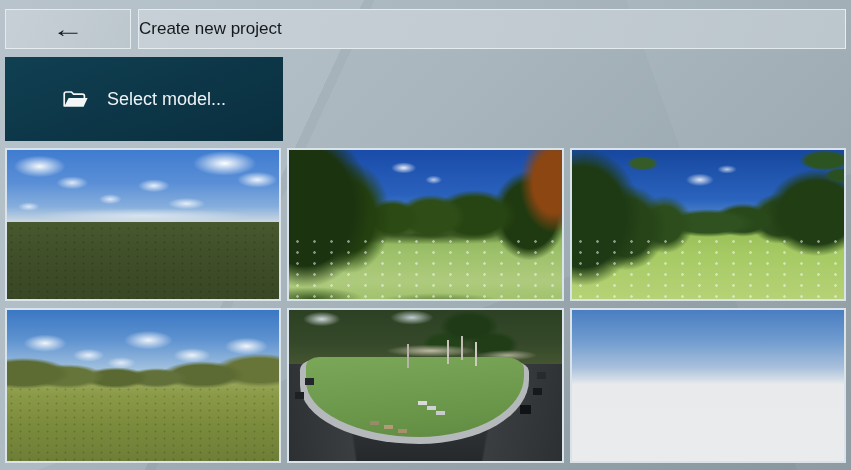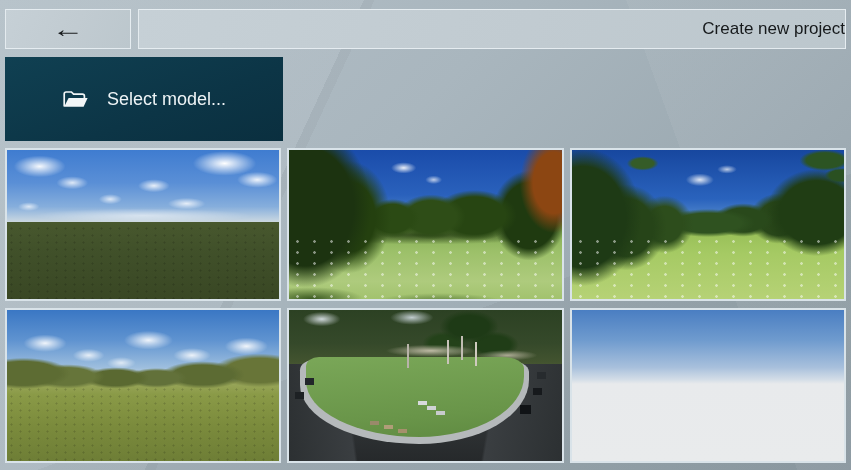--- a/index.html
+++ b/index.html
@@ -22,21 +22,21 @@
     border:1px solid rgba(238,244,247,.8);
     box-sizing:border-box;
   }
   
   .topbar{margin-top:9px;height:40px;gap:7px;}
   .back-btn{
     width:126px;height:40px;display:flex;align-items:center;justify-content:center;
     cursor:pointer;padding:0;
   }
   .back-arrow{font-size:24px;line-height:1;color:#16191b;font-weight:bold;transform:scaleX(1.35);}
-  .title-bar{flex:1;height:40px;display:flex;align-items:center;justify-content:flex-end;}
+  .title-bar{flex:1;height:40px;display:flex;align-items:center;justify-content:flex-start;}
   .title-bar span{font-size:17px;color:#16191b;}
   
   .model-row{margin-top:8px;height:84px;gap:6px;}
   .select-model{
     width:278px;height:84px;border:none;cursor:pointer;
     background:linear-gradient(180deg,#10embed 0,#0d3849 0) ,#0d3849;
     background:linear-gradient(160deg,#104052 0%,#0c3546 60%,#0a2f3f 100%);
     color:#eef4f6;display:flex;align-items:center;justify-content:center;gap:18px;
     font-family:inherit;font-size:18px;text-align:center;
   }

